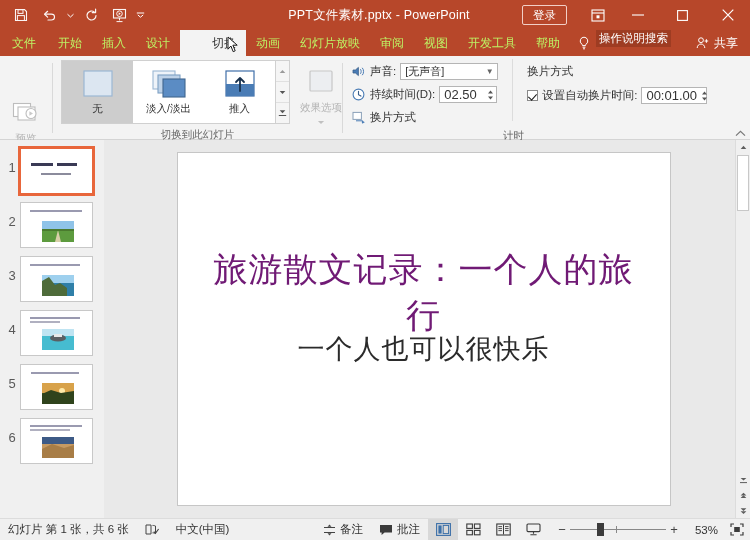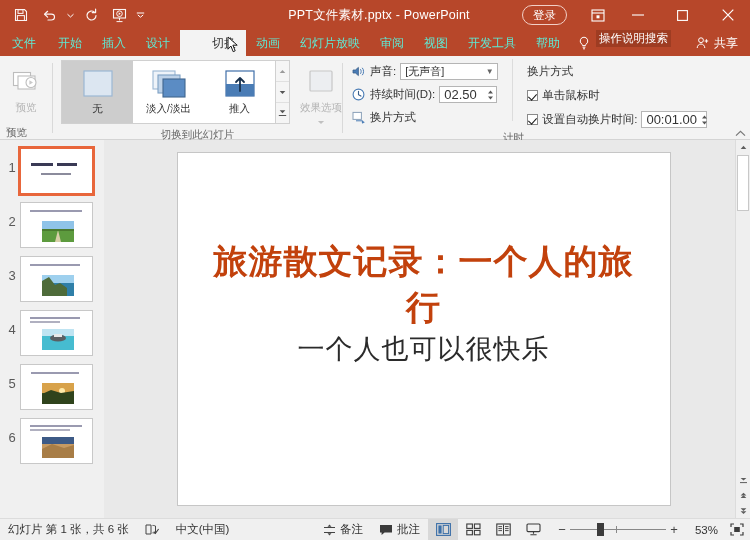--- a/index.html
+++ b/index.html
@@ -24,36 +24,36 @@
     color: #fff; opacity: .95;
   }
   .qat-btn svg { display: block; }
   .qat-caret { width: 12px; height: 24px; display:flex; align-items:center; justify-content:center; }
   .tb-title {
     position: absolute; left: 8px; right: 0; text-align: center;
     font-size: 12.5px; color: #fff; letter-spacing: .2px; pointer-events: none;
   }
   .tb-right { margin-left: auto; display: flex; align-items: center; height: 30px; }
   .signin {
-    border: 1px solid #f2cfc6; border-radius: 10px; font-size: 11.5px;
+    border: 1px solid #f2cfc6; border-radius: 2px; font-size: 11.5px;
     padding: 2px 10px; margin-right: 14px; color: #fff; background: transparent;
     line-height: 14px;
   }
   .ribbon-display { width: 34px; height: 30px; display:flex; align-items:center; justify-content:center; }
   .wbtn { width: 45px; height: 30px; display: flex; align-items: center; justify-content: center; }
 
   
   .tabsrow {
     position: absolute; left: 0; top: 30px; width: 750px; height: 26px;
     background: #b7472a; display: flex; align-items: flex-end;
     font-size: 12px;
   }
   .tab {
     height: 26px; padding: 0 10px; display: flex; align-items: center;
-    color: #5eead4; white-space: nowrap;
+    color: #bef264; white-space: nowrap;
   }
   .tab.file { padding: 0 12px; }
   .tab.active { background: #f3f3f3; color: #333; font-weight: normal; padding-left: 32px; }
   .tellme-wrap { display: flex; align-items: flex-start; height: 26px; margin-left: 6px; gap: 4px; }
   .bulb { width: 16px; height: 26px; display:flex; align-items:center; justify-content:center; }
   .tellme { font-size: 11.5px; color: #fff; background: #9e3c22; padding: 1px 3px; }
   .share { margin-left: auto; display: flex; align-items: center; gap: 4px; height: 26px;
            padding-right: 12px; font-size: 12px; color: #fff; }
 
   
@@ -131,22 +131,22 @@
   .tline { position: absolute; background: #7a7a8c; }
   .timg { position: absolute; left: 21px; top: 18px; width: 32px; height: 21px; }
 
   .splitter { position: absolute; left: 104px; top: 0; width: 8px; height: 378px; background: #e9e9e9; }
   .slidepane { position: absolute; left: 112px; top: 0; right: 15px; height: 378px; background: #e9e9e9;
                display: flex; align-items: center; justify-content: center; }
   .slide {
     width: 494px; height: 354px; background: #fff; border: 1px solid #c6c6c6; position: relative;
   }
   .slide-title {
-    position: absolute; left: 30px; right: 30px; top: 86px; text-align: center;
-    font-size: 34px; color: #c2410c; font-family: "DejaVu Sans", sans-serif; font-weight: bold;
+    position: absolute; left: 30px; right: 30px; top: 94px; text-align: center;
+    font-size: 34px; color: #701a75; font-family: "DejaVu Sans", sans-serif; font-weight: normal;
     letter-spacing: 1px;
   }
   .slide-sub {
     position: absolute; left: 30px; right: 30px; top: 178px; text-align: center;
     font-size: 27px; color: #2b2b2b; font-family: "DejaVu Sans", sans-serif;
     letter-spacing: 1px;
   }
 
   .vscroll {
     position: absolute; right: 0; top: 0; width: 15px; height: 378px; background: #f0f0f0;
@@ -284,21 +284,21 @@
           <circle cx="5" cy="4.2" r="2.4" fill="none" stroke="#fff" stroke-width="1"></circle>
           <path d="M1.2 12c0-2.3 1.7-4 3.8-4s3.8 1.7 3.8 4" fill="none" stroke="#fff" stroke-width="1"></path>
           <path d="M10.4 3.2v3.6M8.6 5h3.6" stroke="#fff" stroke-width="1"></path>
         </svg>
       <span>共享</span>
     </div>
   </div>
 
   <div class="ribbon">
 
-    <div class="group" style="width:52px;">
+    <div class="group" style="width:52px;margin-top:31px;">
       <div class="group-body" style="justify-content:center;">
         <div class="bigbtn disabled">
           <div class="ic">
             <svg width="28" height="26" viewBox="0 0 28 26">
                 <rect x="1.5" y="2.5" width="17" height="13" fill="#fff" stroke="#bdbdbd" stroke-width="1.1"></rect>
                 <rect x="6" y="6" width="17" height="13" fill="#fff" stroke="#bdbdbd" stroke-width="1.1"></rect>
                 <circle cx="19" cy="12.5" r="5" fill="#fff" stroke="#bdbdbd" stroke-width="1.1"></circle>
                 <path d="M17.4 10.2l3.6 2.3-3.6 2.3z" fill="#c9c9c9"></path>
               </svg>
           </div>
@@ -429,24 +429,20 @@
             </span>
             <span class="lbl">换片方式</span>
           </div>
         </div>
 
         <div style="width:1px;background:#dcdcdc;height:62px;"></div>
 
         <div style="display:flex;flex-direction:column;gap:3px;padding-top:2px;">
           <div class="trow">
             <span class="lbl">换片方式</span>
-          </div>
-          <div class="trow">
-            <span class="cb checked"></span>
-            <span class="lbl">单击鼠标时</span>
           </div>
           <div class="trow">
             <span class="cb checked"></span>
             <span class="lbl">设置自动换片时间:</span>
             <span class="spin" style="width:66px;">
               <span class="sv">00:01.00</span>
               <span class="sb">
                 <svg width="7" height="4" viewBox="0 0 7 4">
                     <path d="M3.5 0.6L6 3.4H1z" fill="#555"></path>
                   </svg>

